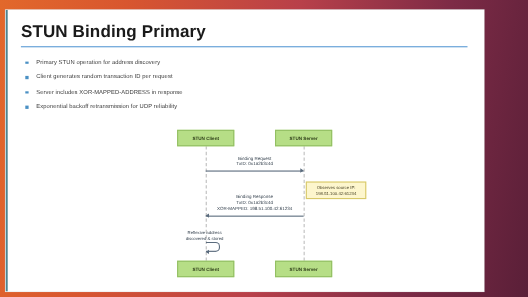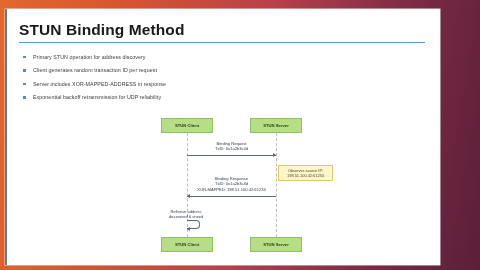--- a/index.html
+++ b/index.html
@@ -232,21 +232,21 @@
   }
 </style>
 </head>
 <body>
 
 <div id="app-frame">
 
   <div id="slide">
     <div id="slide-edge-accent"></div>
 
-    <div id="slide-title">STUN Binding Method</div>
+    <div id="slide-title">STUN Binding Primary</div>
     <div id="title-rule"></div>
 
     <div id="bullet-list">
       <div class="bullet-row">
         <span class="bullet-marker"></span>
         <span class="bullet-text">Primary STUN operation for address discovery</span>
       </div>
       <div class="bullet-row">
         <span class="bullet-marker"></span>
         <span class="bullet-text">Client generates random transaction ID per request</span>

